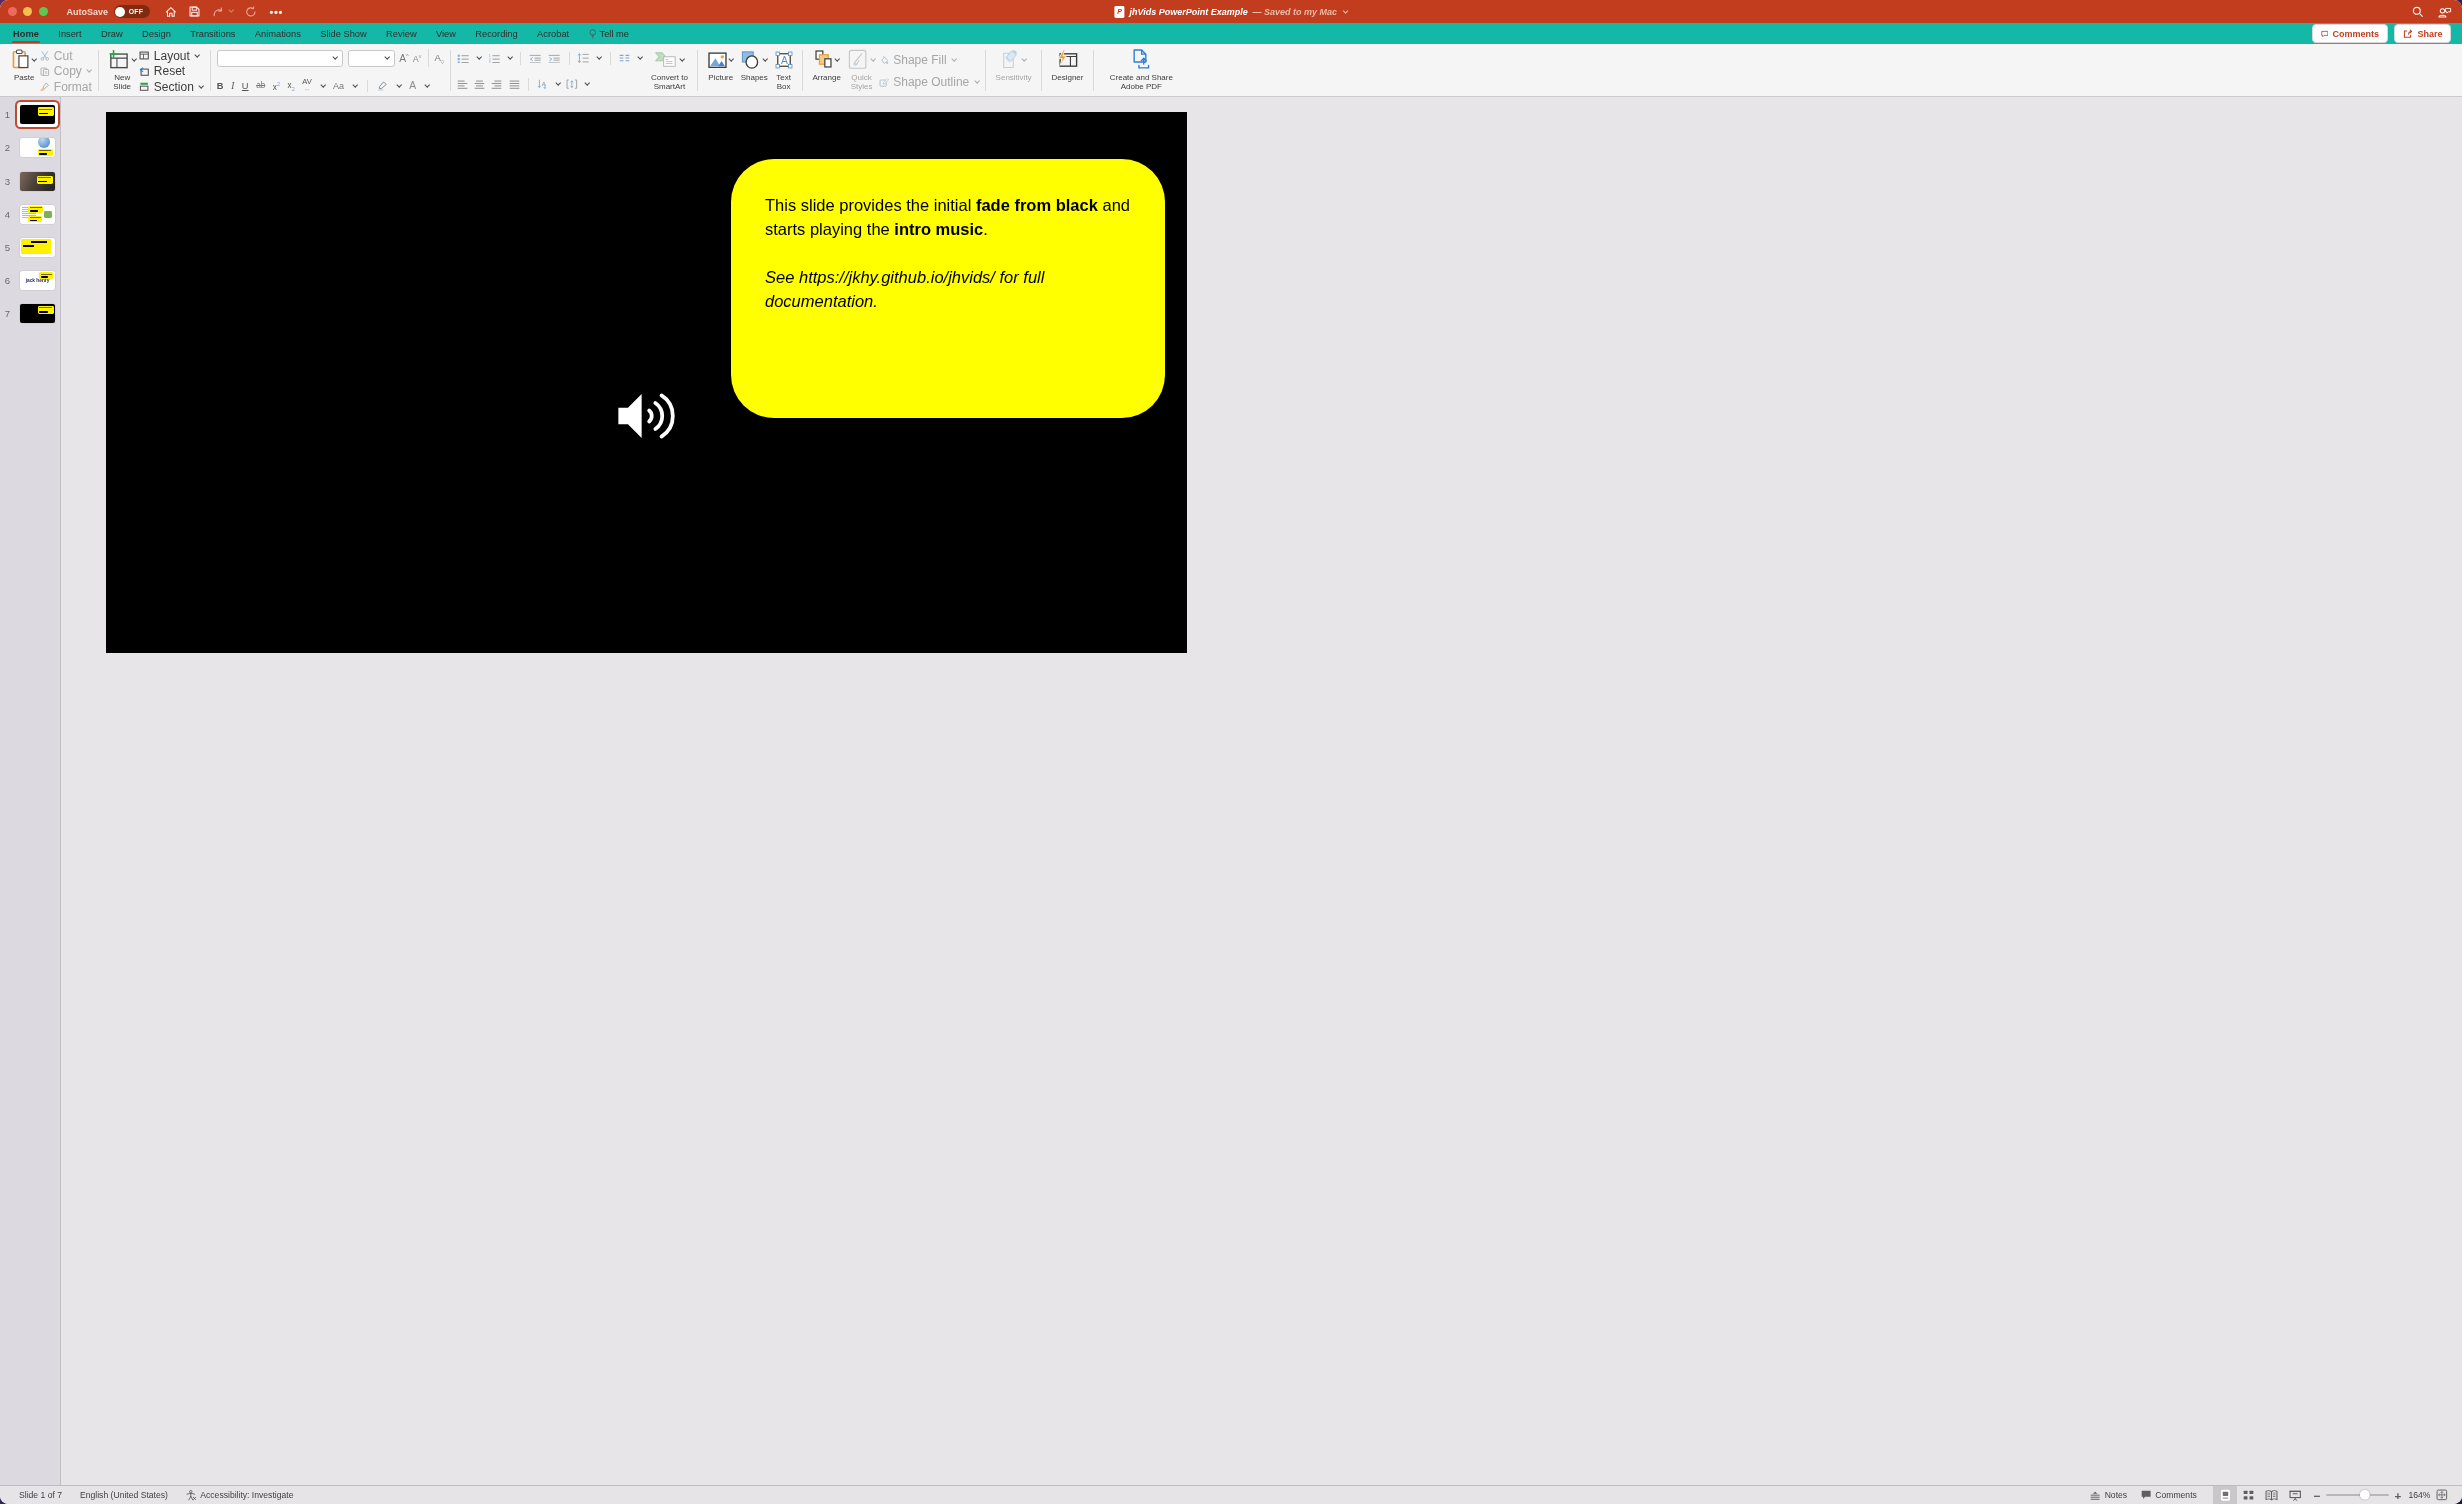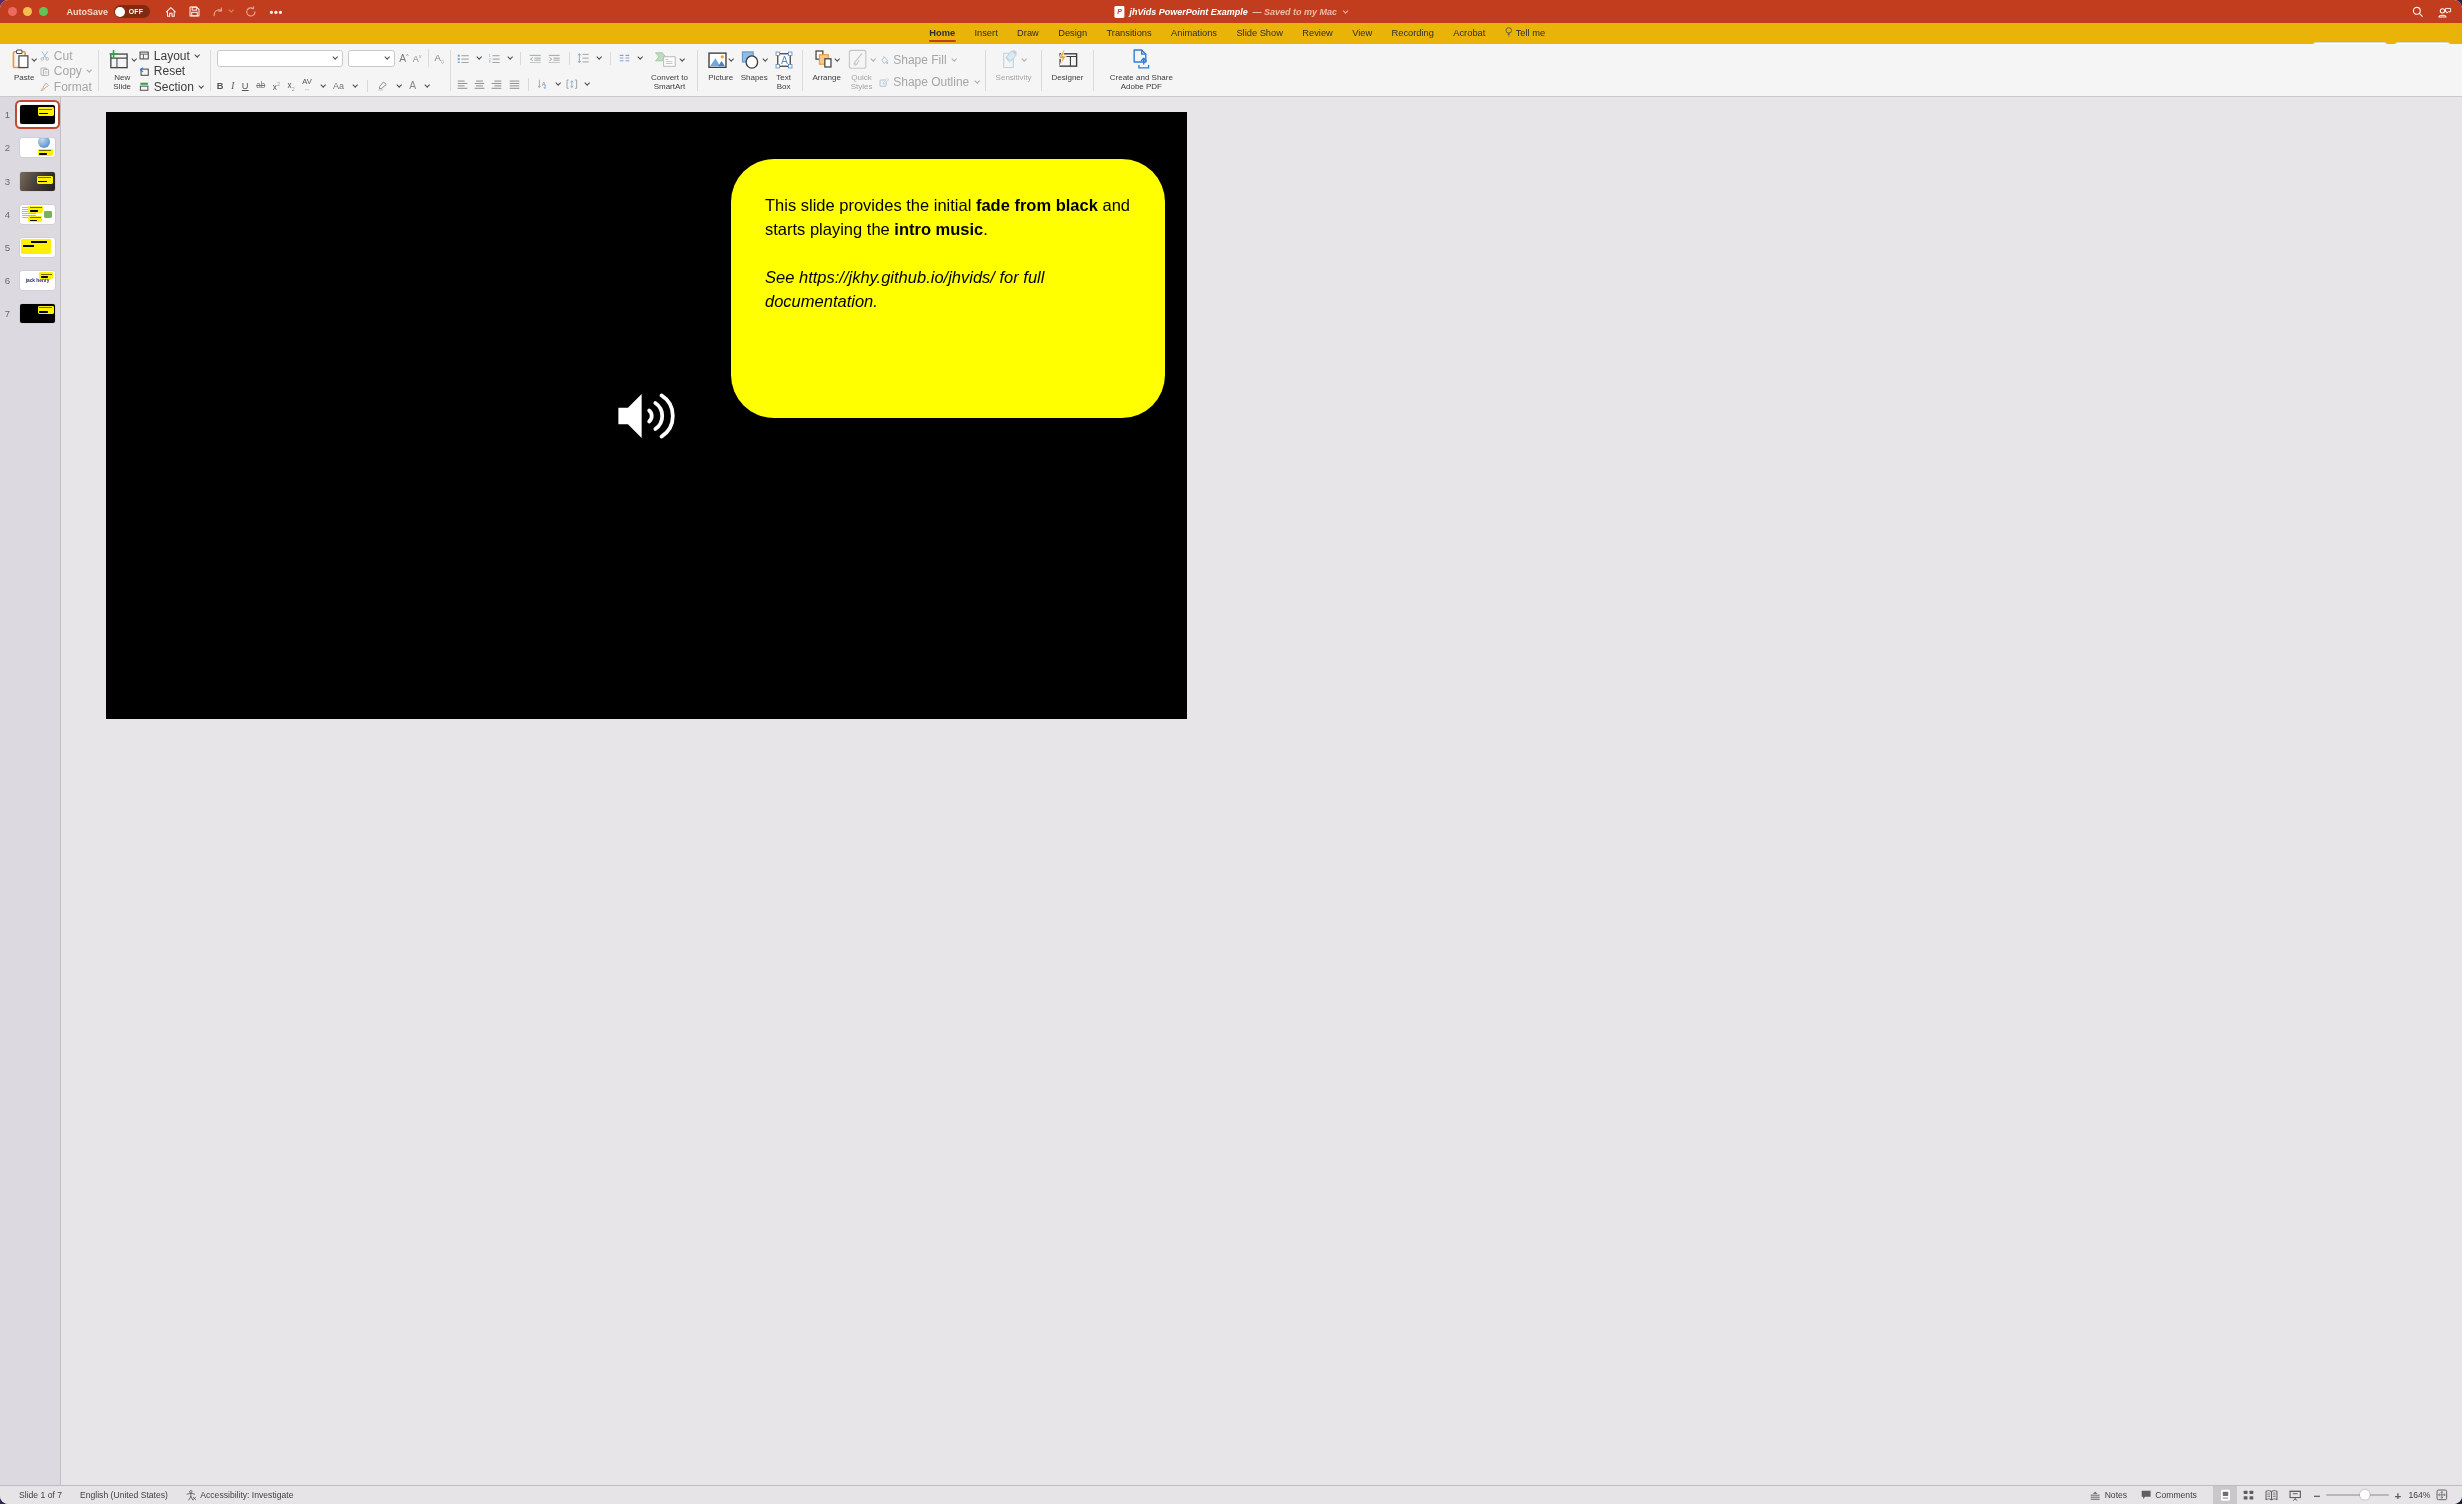--- a/index.html
+++ b/index.html
@@ -23,21 +23,21 @@
   .tb-icons{display:flex;align-items:center;gap:12.4px;margin-left:15px;}
   .tb-ico{color:#fff;opacity:.95;display:flex;align-items:center;}
   .tb-ico.dim{opacity:.55;}
   .tb-title{position:absolute;left:50%;top:0;height:23.4px;transform:translateX(-50%);display:flex;align-items:center;gap:4.8px;font-style:italic;}
   .docico{width:10.3px;height:11.7px;background:#fff;border-radius:1.4px;position:relative;display:flex;align-items:center;justify-content:center;font-size:6.9px;font-weight:bold;color:#C23D1D;}
   .tb-title .t1{color:#fff;font-size:9px;font-weight:bold;}
   .tb-title .t2{color:#EDBBA9;font-size:9px;font-weight:bold;}
   .tb-right{position:absolute;right:9.6px;top:0;height:23.4px;display:flex;align-items:center;gap:13.7px;}
 
   
-  .tabrow{position:absolute;left:0;top:23.4px;right:0;height:20.6px;background:#eab308;display:flex;align-items:center;flex-direction:column;}
+  .tabrow{position:absolute;left:0;top:23.4px;right:0;height:20.6px;background:#14b8a6;display:flex;align-items:center;}
   .tabs{display:flex;align-items:center;margin-left:12.4px;gap:18px;}
   .tab{font-size:9.3px;color:#2e2e2e;position:relative;padding:4.1px 0.7px;cursor:default;display:flex;align-items:center;gap:3.4px;}
   .tab.active{font-weight:bold;}
   .tab.active::after{content:"";position:absolute;left:0;right:0;bottom:-0.7px;height:2.1px;border-radius:1.4px;background:#C23D1D;}
   .bulb{width:7.6px;height:10.3px;}
   .tabrow-right{margin-left:auto;display:flex;align-items:center;gap:6.9px;margin-right:11px;}
   .pillbtn{display:flex;align-items:center;gap:4.1px;background:#fff;border:0.7px solid #D9D7D8;border-radius:4.1px;height:16.5px;padding:0 7.6px;color:#C23D1D;font-size:9px;font-weight:bold;}
 
   
   .ribbon{position:absolute;left:0;top:44px;right:0;height:52px;background:#F6F5F6;border-bottom:0.7px solid #CBC9CC;display:flex;align-items:stretch;padding:0 2.7px;}
@@ -78,21 +78,21 @@
   .t-photo{background:linear-gradient(115deg,#7a6a5c 0%,#4a4038 45%,#23201e 100%);}
   .t-lines{position:absolute;left:2.1px;top:2.1px;width:13.7px;height:15px;background:repeating-linear-gradient(#B9B9B9 0 0.7px,transparent 0.7px 2.1px);}
   .t-green{position:absolute;right:3.4px;top:6.2px;width:7.6px;height:7.6px;border-radius:1.4px;background:#7CB254;}
   .t-sphere{position:absolute;right:4.8px;top:-2.7px;width:12.4px;height:12.4px;border-radius:50%;background:radial-gradient(circle at 35% 30%,#BFD9F2,#3E7CC4);}
   .t-logo{position:absolute;inset:0;display:flex;align-items:center;justify-content:center;font-size:4.8px;font-weight:bold;color:#27276B;letter-spacing:0;}
   .t-bigyellow{position:absolute;left:1.4px;top:1.4px;width:30px;height:14.4px;background:#FDF000;border-radius:1.4px;}
   .t-bigyellow i{position:absolute;left:9.6px;top:2.1px;width:16.5px;height:1.7px;background:#000;}
   .t-bigyellow b{position:absolute;left:2.1px;top:6.2px;width:11px;height:1.7px;background:#000;}
 
   .canvas{position:absolute;left:61px;top:0;right:0;bottom:0;}
-  .slide{position:absolute;left:45px;top:15px;width:1081px;height:607px;background:#000;}
+  .slide{position:absolute;left:45px;top:15px;width:1081px;height:541px;background:#000;}
   .bubble{position:absolute;left:625px;top:47px;width:434px;height:259px;background:#FFFF00;border-radius:43px;padding:34px 16.5px 0 34px;box-sizing:border-box;}
   .bubble p{margin:0 0 24px 0;font-size:16.5px;line-height:24px;color:#000;}
   .seg-b{font-weight:bold;}
   .seg-rb{font-weight:bold;color:#FF0000;}
   .seg-i{font-style:italic;}
   .seg-iu{font-style:italic;text-decoration-thickness:1.7px;text-underline-offset:3.4px;}
   .speaker{position:absolute;left:511px;top:280px;}
 
   
   .statusbar{position:absolute;left:0;bottom:0;right:0;height:18px;background:#E6E4E7;border-top:0.7px solid #BEBCBF;display:flex;align-items:center;font-size:8.6px;color:#3f3f3f;}

